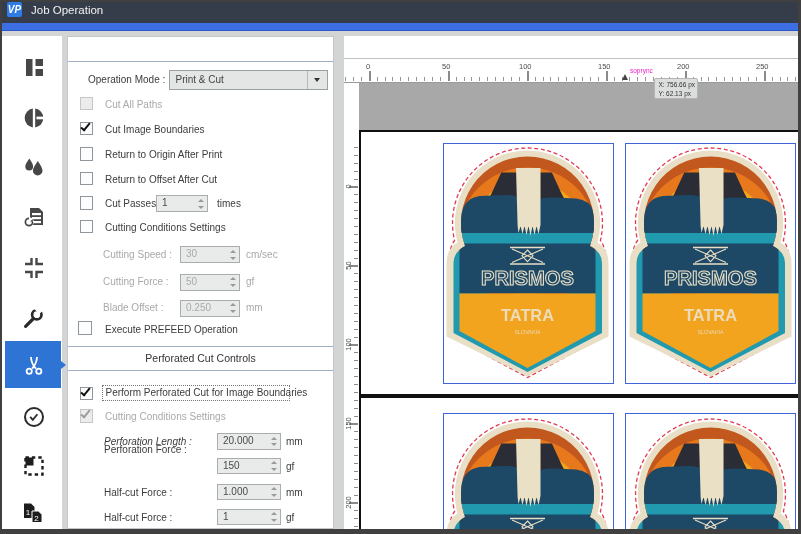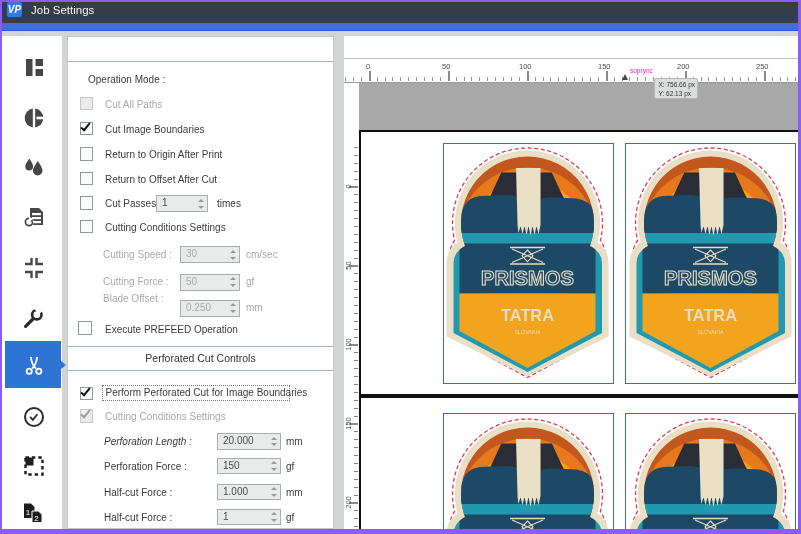--- a/index.html
+++ b/index.html
@@ -1,17 +1,17 @@
 <!DOCTYPE html>
 <html><head>
 <meta charset="utf-8">
 <style>
   html,body{margin:0;padding:0;background:#000;}
   *{box-sizing:border-box;}
-  #root{position:relative;width:801px;height:534px;background:#8b5cf6;font-family:"Liberation Sans",sans-serif;overflow:hidden;}
+  #root{position:relative;width:801px;height:534px;background:#404040;font-family:"Liberation Sans",sans-serif;overflow:hidden;}
   .abs{position:absolute;}
   
   #titlebar{left:2px;top:2px;width:796px;height:20.5px;background:#353c4a;color:#fff;}
   #logo{left:7px;top:2px;width:15px;height:15px;background:#2e7ce4;border-radius:2px;color:#fff;font-size:10px;font-style:italic;font-weight:bold;text-align:center;line-height:15px;}
   #title{left:31px;top:4px;font-size:11.5px;color:#f2f2f2;}
   #bluebar{left:2px;top:22.5px;width:796px;height:8.5px;background:#3d6ee4;border-bottom:1.5px solid #2d58cd;}
   #contentbg{left:2px;top:31px;width:796px;height:498px;background:#d2d5d3;}
   
   #sidebar{left:2px;top:35.5px;width:60px;height:493.5px;background:#fff;}
   .sb-ic{position:absolute;left:20px;width:24px;height:24px;}
@@ -39,21 +39,21 @@
   .rnum{position:absolute;font-size:7.5px;color:#4a4a4a;}
   .tick{position:absolute;background:#8a8a8a;}
   #tooltip{position:absolute;left:309.5px;top:42px;width:44px;height:21px;background:#dcdddd;border:1px solid #b5b5b5;border-radius:2px;font-size:6.5px;color:#333;line-height:9.5px;padding:1px 0 0 4px;z-index:5;white-space:nowrap;}
   #magenta{position:absolute;left:286px;top:31px;font-size:6.5px;color:#f01fc8;}
 </style>
 </head>
 <body>
 <div id="root">
   <div class="abs" id="titlebar"></div>
   <div class="abs" id="logo">VP</div>
-  <div class="abs" id="title">Job Settings</div>
+  <div class="abs" id="title">Job Operation</div>
   <div class="abs" id="bluebar"></div>
   <div class="abs" id="contentbg"></div>
 
   <div class="abs" id="sidebar">
     <div id="selblock"></div>
     <div id="icons">
 
       <svg class="sb-ic" style="top:20px;" viewBox="0 0 24 24" width="24" height="24">
         <rect x="4" y="3" width="6.5" height="17" fill="#474747"></rect>
         <rect x="13.5" y="3" width="7.5" height="7" fill="#474747"></rect>
@@ -118,20 +118,25 @@
         <text x="15.5" y="19.5" font-size="8" fill="#fff" text-anchor="middle" font-family="Liberation Sans">2</text>
       </svg>
     </div>
   </div>
 
   <div class="abs" id="panel">
 
     <div class="abs" style="left:0;top:24px;width:265px;height:1px;background:#9fb0c8;"></div>
 
     <div class="lbl" style="left:20px;top:37px;">Operation Mode&nbsp;:</div>
+    <div class="abs" style="left:100.5px;top:33.5px;width:159px;height:20px;background:#e4e5e5;border:1px solid #9aa0a4;">
+      <div class="abs" style="left:6px;top:3px;font-size:10px;color:#444;">Print &amp; Cut</div>
+      <div class="abs" style="right:19px;top:0;width:1px;height:18px;background:#b5b8ba;"></div>
+      <div class="abs" style="right:6.5px;top:7px;border-top:4.5px solid #333;border-left:3.8px solid transparent;border-right:3.8px solid transparent;"></div>
+    </div>
 
     <div class="cb gray" style="left:11.5px;top:60px;"></div>
     <div class="lbl dis" style="left:37px;top:62px;">Cut All Paths</div>
 
     <div class="cb" style="left:11.5px;top:85px;"></div>
     <div class="chk" style="left:15px;top:84px;"></div>
     <div class="lbl" style="left:37px;top:87px;">Cut Image Boundaries</div>
 
     <div class="cb" style="left:11.5px;top:110.5px;"></div>
     <div class="lbl" style="left:37px;top:112.5px;">Return to Origin After Print</div>
@@ -148,21 +153,21 @@
     <div class="lbl" style="left:37px;top:185px;">Cutting Conditions Settings</div>
 
     <div class="lbl dis" style="left:35px;top:212px;">Cutting Speed :</div>
     <div class="inp dis" style="left:112px;top:209.5px;width:60px;height:17px;color:#a9a9a9;">30<span class="spin"></span></div>
     <div class="lbl dis" style="left:178px;top:212px;">cm/sec</div>
 
     <div class="lbl dis" style="left:35px;top:239.5px;">Cutting Force :</div>
     <div class="inp dis" style="left:112px;top:237px;width:60px;height:17px;color:#a9a9a9;">50<span class="spin"></span></div>
     <div class="lbl dis" style="left:178px;top:239.5px;">gf</div>
 
-    <div class="lbl dis" style="left:35px;top:256px;">Blade Offset :</div>
+    <div class="lbl dis" style="left:35px;top:265px;">Blade Offset :</div>
     <div class="inp dis" style="left:112px;top:263px;width:60px;height:17px;color:#a9a9a9;">0.250<span class="spin"></span></div>
     <div class="lbl dis" style="left:178px;top:265px;">mm</div>
 
     <div class="cb" style="left:10px;top:284.5px;"></div>
     <div class="lbl" style="left:37px;top:287px;text-align:center;">Execute PREFEED Operation</div>
 
     <div class="abs" style="left:0;top:309px;width:265px;height:1px;background:#9fb0c8;"></div>
     <div class="phead" style="top:315px;">Perforated Cut Controls</div>
     <div class="abs" style="left:0;top:333px;width:265px;height:1px;background:#9fb0c8;"></div>
 
@@ -171,21 +176,21 @@
     <div class="abs" style="left:33.5px;top:348px;width:188px;height:16px;border:1px dotted #777;font-size:10px;padding:1.5px 0 0 3px;white-space:nowrap;">Perform Perforated Cut for Image Boundaries</div>
 
     <div class="cb gray" style="left:11.5px;top:372.5px;"></div>
     <div class="chk dis" style="left:15px;top:371.5px;"></div>
     <div class="lbl dis" style="left:37px;top:374.5px;">Cutting Conditions Settings</div>
 
     <div class="lbl" style="left:36px;top:399.5px;font-style:italic;">Perforation Length :</div>
     <div class="inp" style="left:149px;top:396.5px;width:64px;height:16.5px;">20.000<span class="spin"></span></div>
     <div class="lbl" style="left:218px;top:399.5px;">mm</div>
 
-    <div class="lbl" style="left:36px;top:424px;">Perforation Force :</div>
+    <div class="lbl" style="left:36px;top:407px;">Perforation Force :</div>
     <div class="inp" style="left:149px;top:421px;width:64px;height:16.5px;">150<span class="spin"></span></div>
     <div class="lbl" style="left:218px;top:424px;">gf</div>
 
     <div class="lbl" style="left:36px;top:450px;">Half-cut Force :</div>
     <div class="inp" style="left:149px;top:447px;width:64px;height:16.5px;">1.000<span class="spin"></span></div>
     <div class="lbl" style="left:218px;top:450px;">mm</div>
 
     <div class="lbl" style="left:36px;top:475px;">Half-cut Force :</div>
     <div class="inp" style="left:149px;top:472px;width:64px;height:16.5px;">1<span class="spin"></span></div>
     <div class="lbl" style="left:218px;top:475px;">gf</div>

